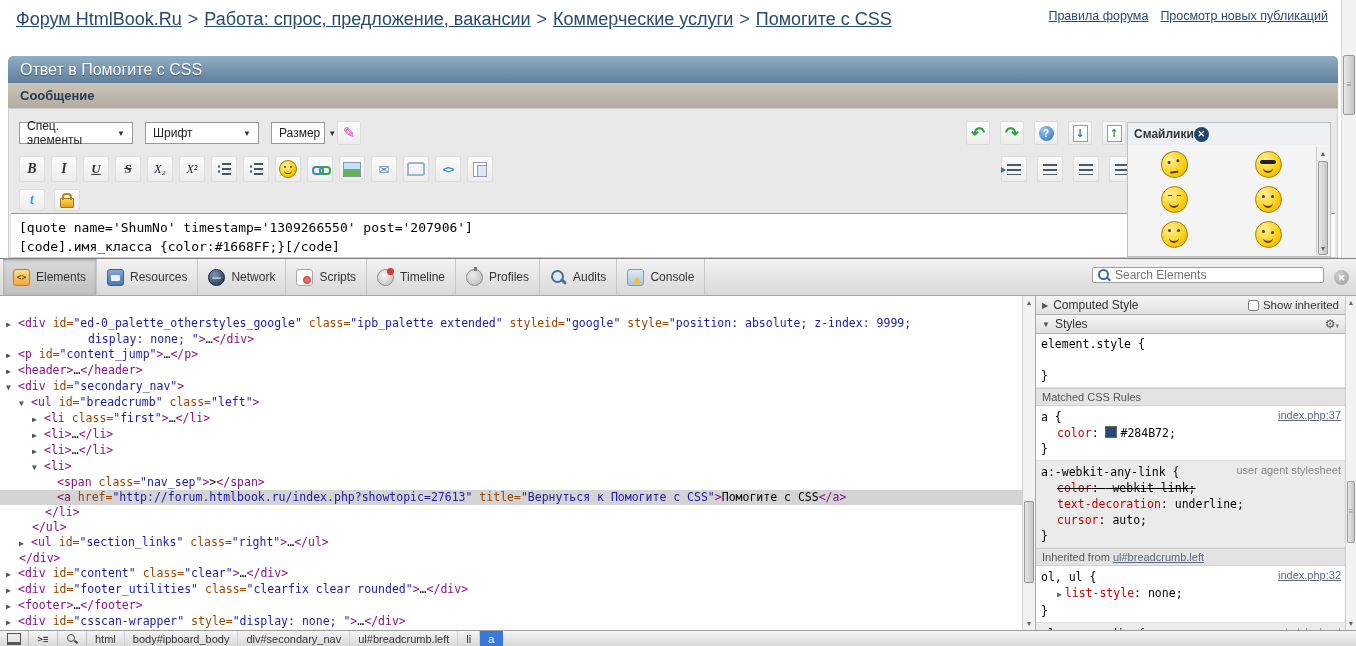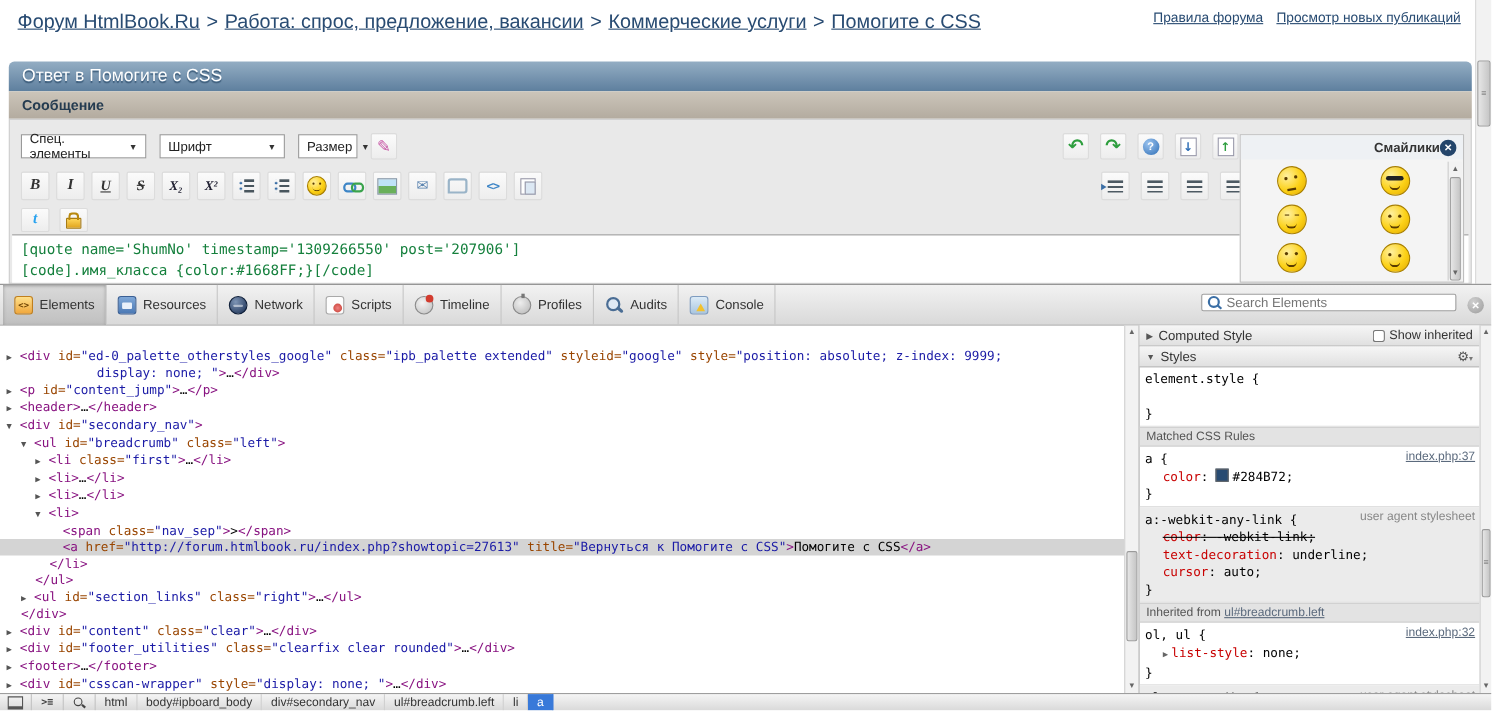--- a/index.html
+++ b/index.html
@@ -24,28 +24,28 @@
   .row2r{position:absolute;top:47px;left:992px;display:flex;gap:10px}
   .row3{position:absolute;top:80px;left:10px;display:flex;gap:9px}
   .dd{background:#fff;border:1px solid #999;height:22px;display:flex;align-items:center;
       justify-content:space-between;padding:0 7px;font-size:12px;color:#222;box-sizing:border-box}
   .dd0{width:114px}.dd1{width:114px}.dd2{width:54px}
   .dda{font-size:8px;color:#333;margin-left:8px}
   .tbtn{width:26px;height:26px;background:linear-gradient(#fbfbfb,#ededed);border:1px solid #dcdcdc;
         border-radius:2px;display:flex;align-items:center;justify-content:center;box-sizing:border-box}
   .sm26{width:24px;height:24px}.sm20{width:26px;height:22px}
   .txt{position:absolute;left:2px;right:2px;top:104px;bottom:0;background:#fff;border-top:1px solid #9a9a9a;
-       font:13px "DejaVu Sans Mono",monospace;line-height:19px;padding:4px 8px;overflow:hidden;color:#15803d}
+       font:13px "DejaVu Sans Mono",monospace;line-height:19px;padding:4px 8px;overflow:hidden;color:#000000}
   
   .g{display:flex;align-items:center;justify-content:center;font-family:"Liberation Serif",serif;color:#333}
   .g-bold{font-weight:bold;font-size:14px}
   .g-italic{font-style:italic;font-weight:bold;font-size:14px}
   .g-underline{text-decoration:underline;font-weight:bold;font-size:13px}
   .g-strike{text-decoration:line-through;font-weight:bold;font-size:13px}
-  .g-subscript,.g-superscript{font-weight:bold;font-size:12px;color:#223}
+  .g-subscript,.g-superscript{font-weight:normal;font-size:12px;color:#223}
   .g-bullet-list,.g-numbered-list{width:14px;height:12px;
      background-image:radial-gradient(circle,#3a6ea5 1px,transparent 1.4px),repeating-linear-gradient(#49565e 0 2px,transparent 2px 5px);
      background-size:4px 5px,9px 12px;background-position:left top 1px,right top;background-repeat:repeat-y,no-repeat}
   .g-emoticon{width:16px;height:16px;border-radius:50%;background:radial-gradient(circle at 35% 30%,#fff0a0,#fcd116 55%,#d9a400);
      border:1px solid #a87f00;position:relative}
   .g-emoticon::before{content:"";position:absolute;left:4px;top:5px;width:2px;height:2px;border-radius:50%;
      background:#5a3c00;box-shadow:6px 0 0 #5a3c00}
   .g-emoticon::after{content:"";position:absolute;left:4px;top:8px;width:8px;height:4px;
      border-bottom:1.5px solid #5a3c00;border-radius:0 0 7px 7px}
   .g-link{width:17px;height:11px;position:relative}
@@ -67,21 +67,21 @@
   .g-twitter{font:bold italic 14px "Liberation Serif",serif;color:#2aa3ef}
   .g-lock{width:12px;height:8px;background:linear-gradient(#ffd658,#e0a51f);border:1px solid #a77b14;border-radius:1px;position:relative;margin-top:6px}
   .g-lock::before{content:"";position:absolute;left:1px;top:-6px;width:6px;height:5px;border:2px solid #b8890f;border-bottom:none;border-radius:4px 4px 0 0}
   .g-indent,.g-align-left,.g-align-center,.g-align-right{width:14px;height:11px;
      background:repeating-linear-gradient(#4d5a63 0 2px,transparent 2px 5px)}
   .g-indent{position:relative}
   .g-indent::before{content:"";position:absolute;left:-6px;top:3px;border-left:5px solid #3a6ea5;
      border-top:3px solid transparent;border-bottom:3px solid transparent}
   
   .smpanel{position:absolute;top:13px;right:6px;width:204px;bottom:0;background:#f4f4f4;border:1px solid #bfbfbf;box-sizing:border-box}
-  .smhead{height:22px;display:flex;align-items:center;justify-content:flex-end;padding:0 6px;
+  .smhead{height:22px;display:flex;align-items:center;justify-content:flex-start;padding:0 6px;
           font-size:12px;font-weight:bold;color:#333;background:#eef1f4}
   .smclose{width:15px;height:15px;border-radius:50%;background:#23456b;color:#fff;font:bold 9px "Liberation Sans";
            display:flex;align-items:center;justify-content:center}
   .smgrid{position:absolute;left:0;right:15px;top:24px;bottom:0;display:flex;flex-wrap:wrap;overflow:hidden}
   .smcell{width:50%;height:35px;display:flex;align-items:center;justify-content:center;box-sizing:border-box}
   .sm{display:inline-block;width:25px;height:25px;border-radius:50%;position:relative;
       background:radial-gradient(circle at 35% 30%,#fff0a0,#fcd116 55%,#e0a800);border:1px solid #a87f00}
   .sm::before{content:"";position:absolute;left:6px;top:8px;width:3px;height:3px;border-radius:50%;
       background:#5a3c00;box-shadow:9px 0 0 #5a3c00}
   .sm::after{content:"";position:absolute;left:7px;top:14px;width:10px;height:5px;

